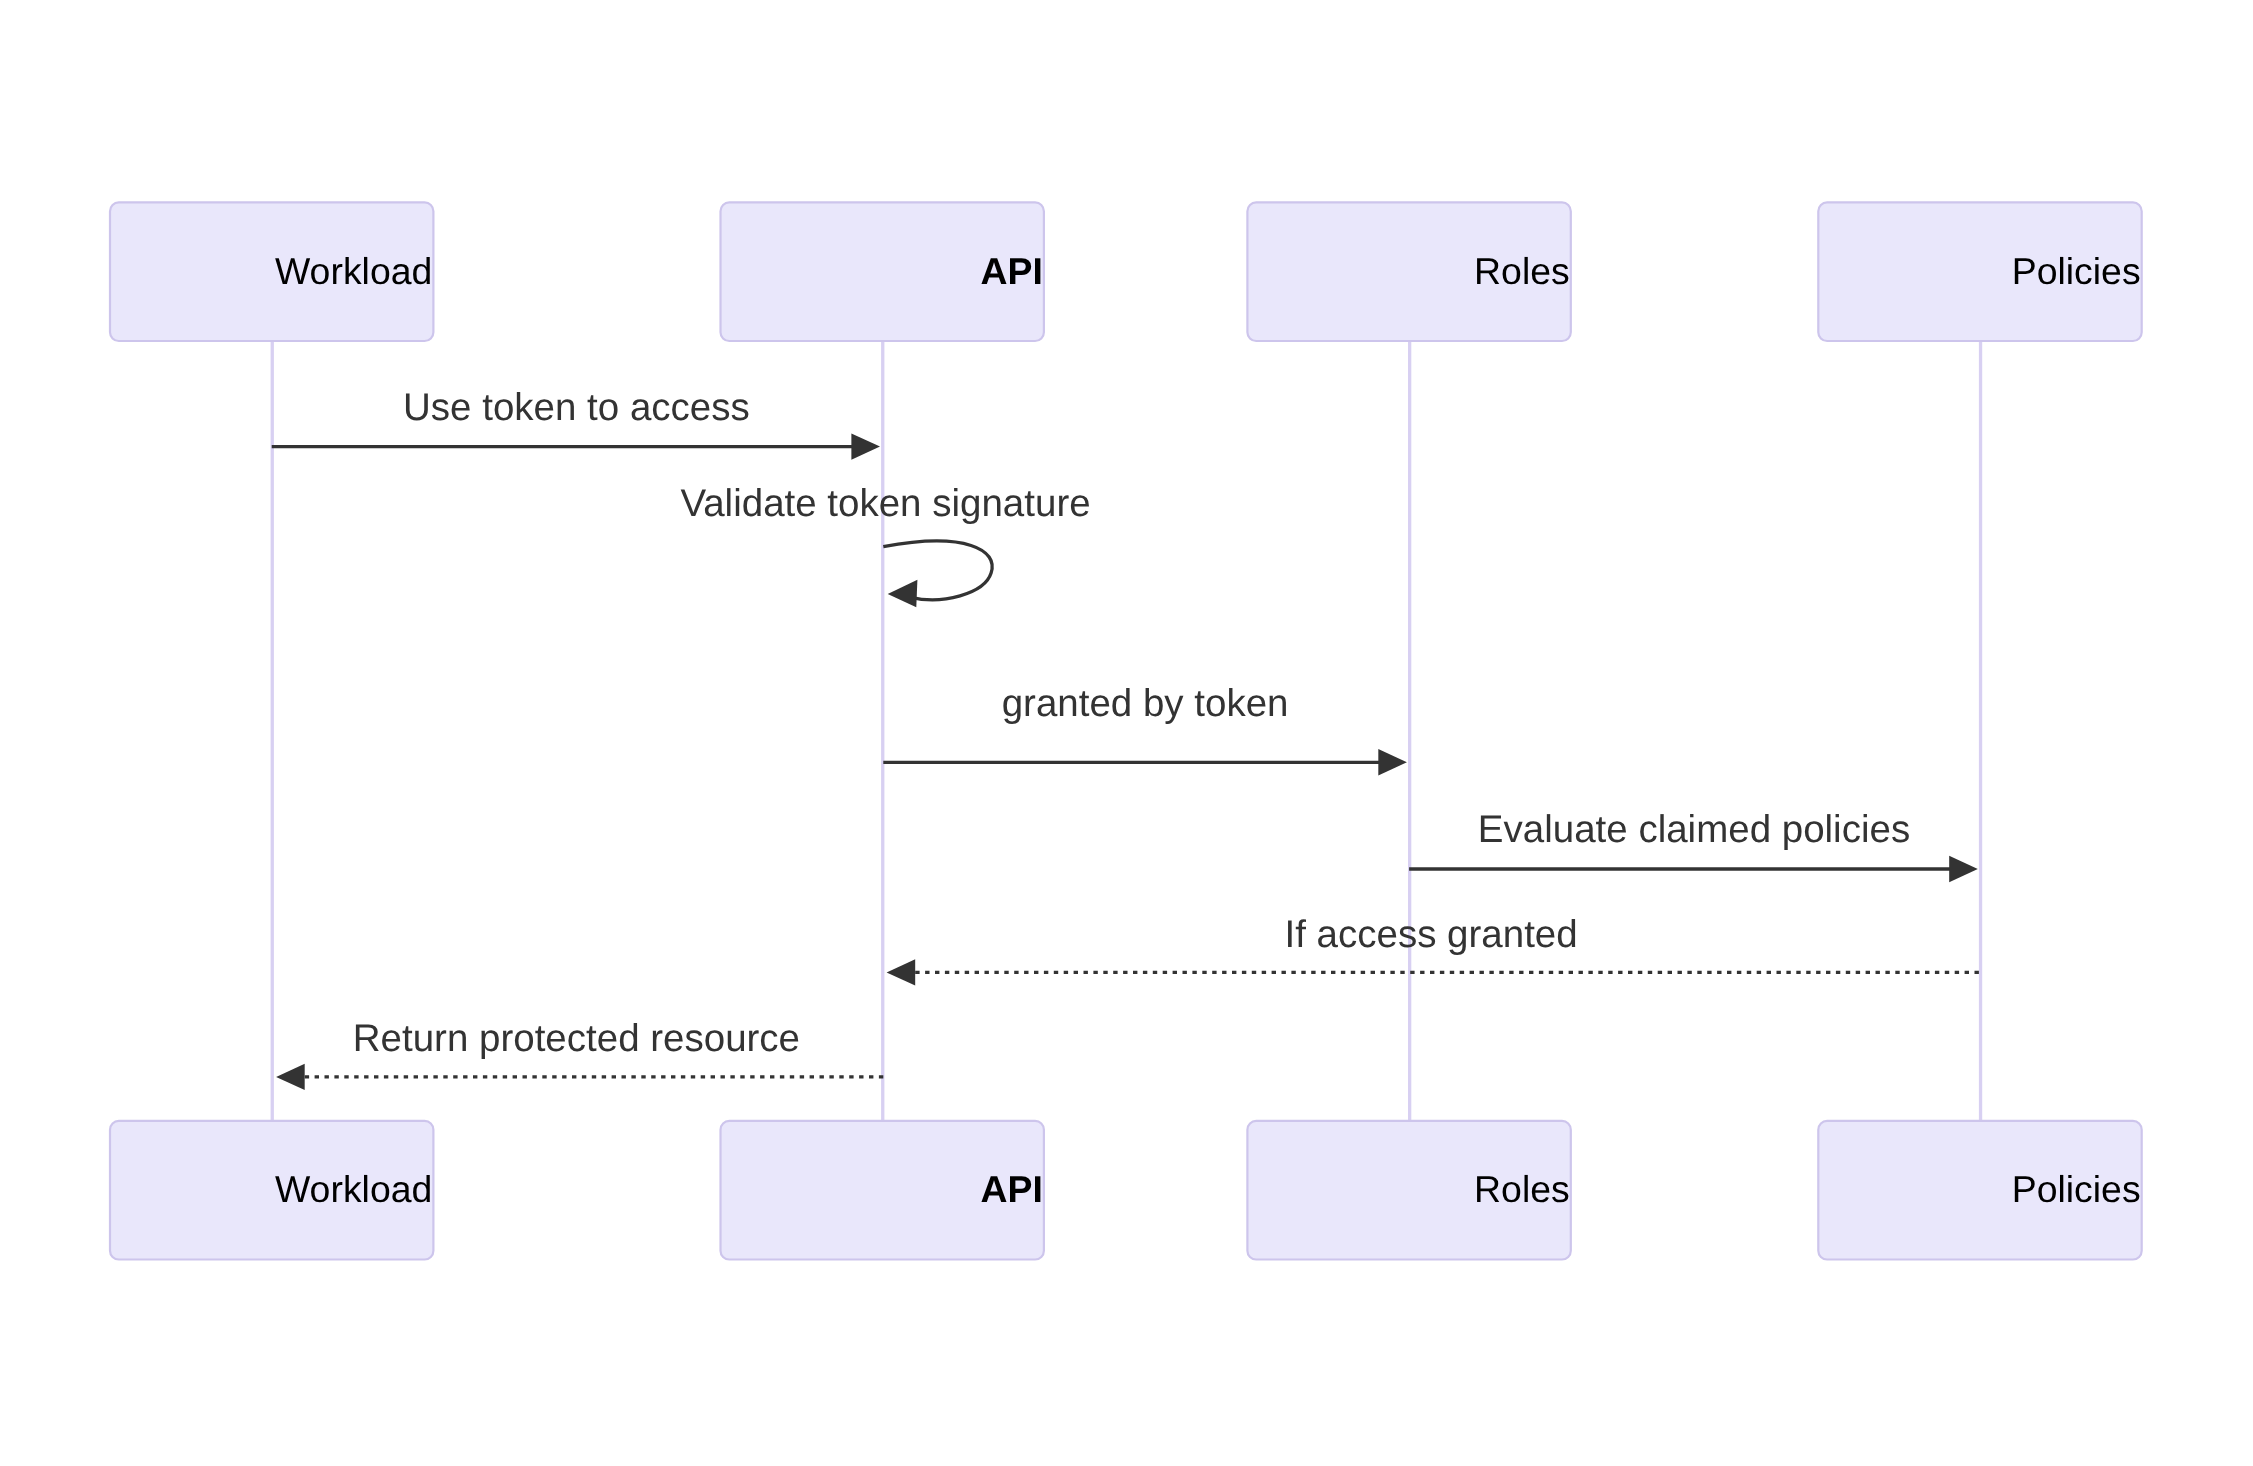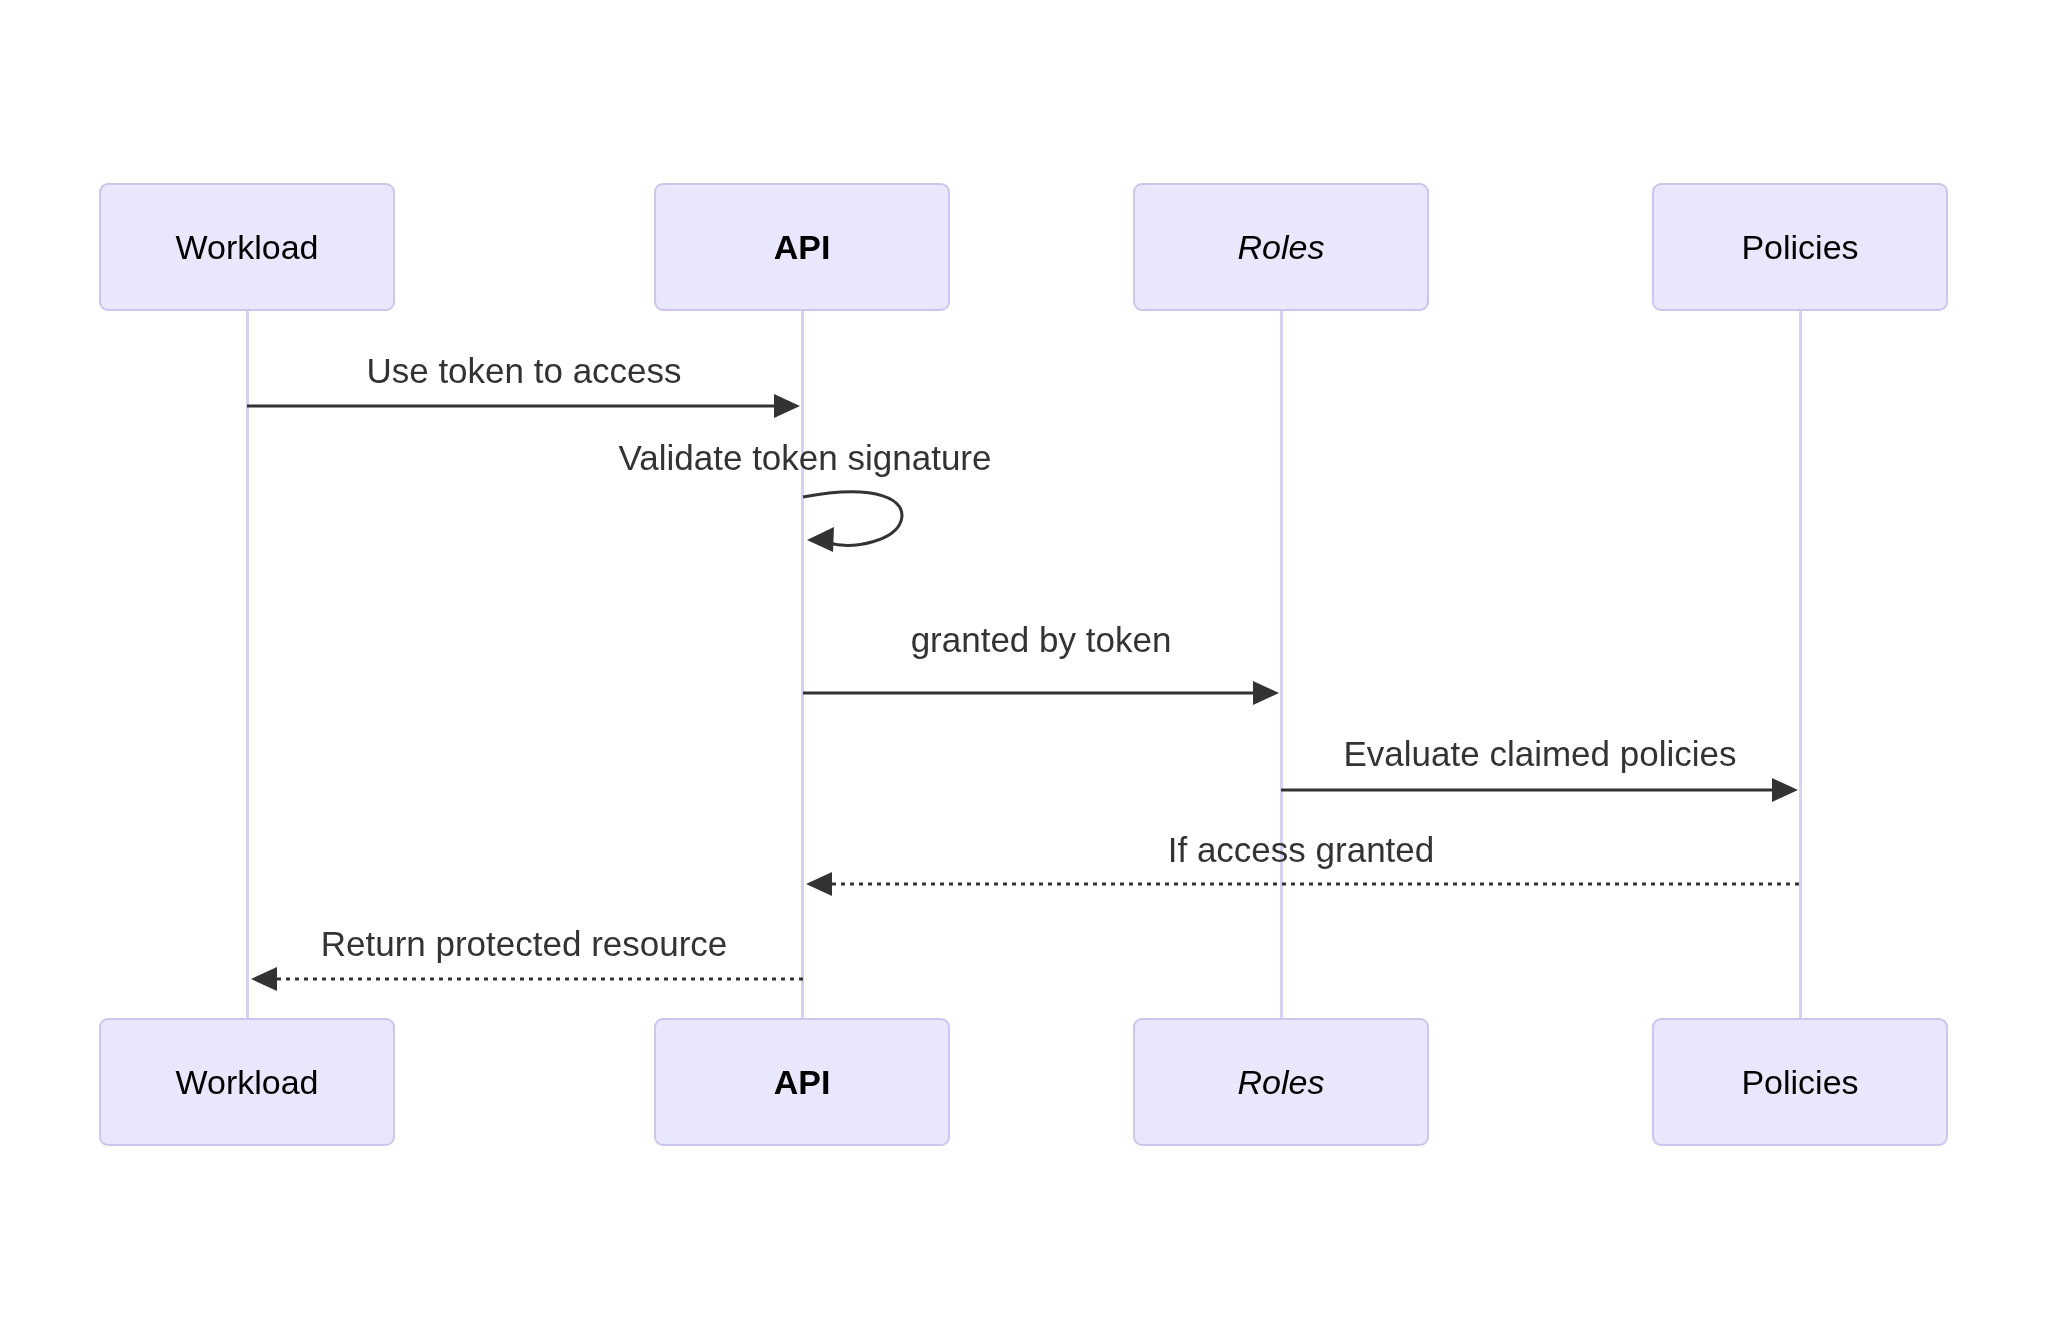--- a/index.html
+++ b/index.html
@@ -32,29 +32,29 @@
   }
   .actor-box {
     position: absolute;
     width: 296px;
     height: 128px;
     background: var(--actor-fill);
     border: 2px solid var(--actor-border);
     border-radius: 9px;
     display: flex;
     align-items: center;
-    justify-content: center;
+    justify-content: flex-end;
     font-size: 34px;
     color: var(--actor-text);
   }
   .actor-box.top { top: 183px; }
   .actor-box.bottom { top: 1018px; }
   .a-workload { left: 99px; }
   .a-api { left: 654px; font-weight: bold; }
-  .a-roles { left: 1133px; font-style: italic; }
+  .a-roles { left: 1133px; }
   .a-policies { left: 1652px; }
 
   svg.arrows {
     position: absolute;
     left: 0; top: 0;
     width: 2048px;
     height: 1333px;
   }
   .arrow-line {
     stroke: var(--message);

